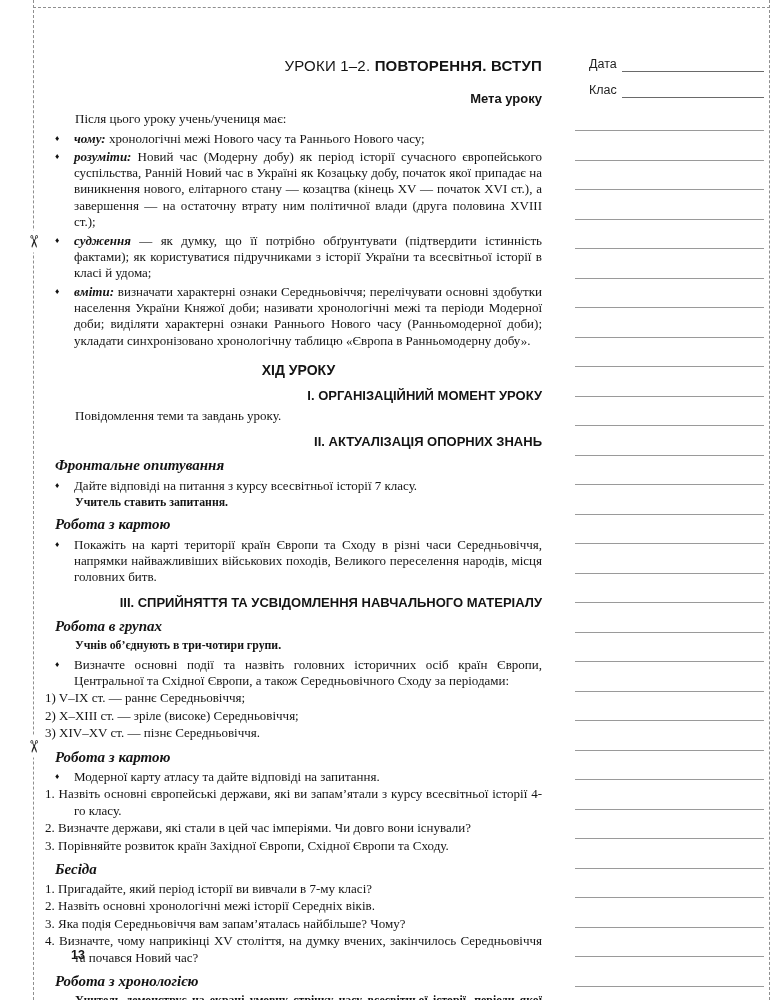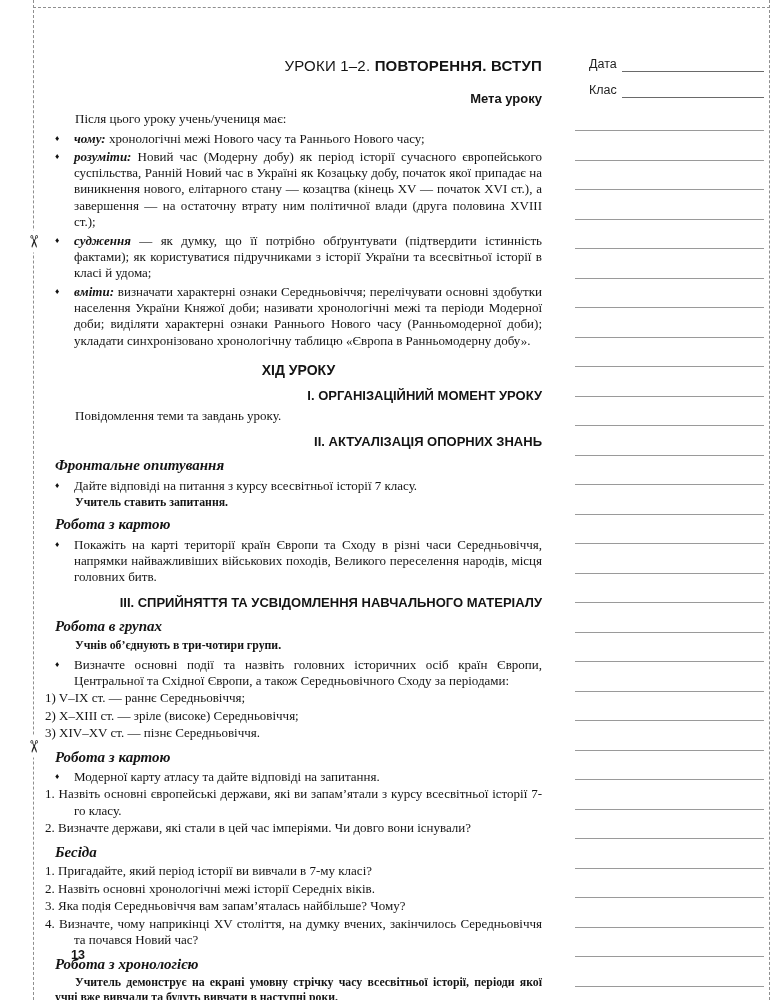--- a/index.html
+++ b/index.html
@@ -130,22 +130,23 @@
       <span class="mk">♦</span><span>Визначте основні події та назвіть головних історичних осіб країн Європи, Центральної та Східної Європи, а також Середньовічного Сходу за періодами:</span>
     </div>
     <div class="ni">1) V–IX ст. — раннє Середньовіччя;</div>
     <div class="ni">2) X–XIII ст. — зріле (високе) Середньовіччя;</div>
     <div class="ni">3) XIV–XV ст. — пізнє Середньовіччя.</div>
 
     <div class="sub">Робота з картою</div>
     <div class="li">
       <span class="mk">♦</span><span>Модерної карту атласу та дайте відповіді на запитання.</span>
     </div>
-    <div class="ni">1. Назвіть основні європейські держави, які ви запам’ятали з курсу всесвітньої історії 7-го класу.</div>
+    <div class="ni">1. Назвіть основні європейські держави, які ви запам’ятали з курсу всесвітньої історії 4-го класу.</div>
     <div class="ni">2. Визначте держави, які стали в цей час імперіями. Чи довго вони існували?</div>
+    <div class="ni">3. Порівняйте розвиток країн Західної Європи, Східної Європи та Сходу.</div>
 
     <div class="sub">Бесіда</div>
     <div class="ni">1. Пригадайте, який період історії ви вивчали в 7-му класі?</div>
     <div class="ni">2. Назвіть основні хронологічні межі історії Середніх віків.</div>
     <div class="ni">3. Яка подія Середньовіччя вам запам’яталась найбільше? Чому?</div>
     <div class="ni">4. Визначте, чому наприкінці XV століття, на думку вчених, закінчилось Середньовіччя та почався Новий час?</div>
 
     <div class="sub">Робота з хронологією</div>
     <p class="note">Учитель демонструє на екрані умовну стрічку часу всесвітньої історії, періоди якої учні вже вивчали та будуть вивчати в наступні роки.</p>
 

